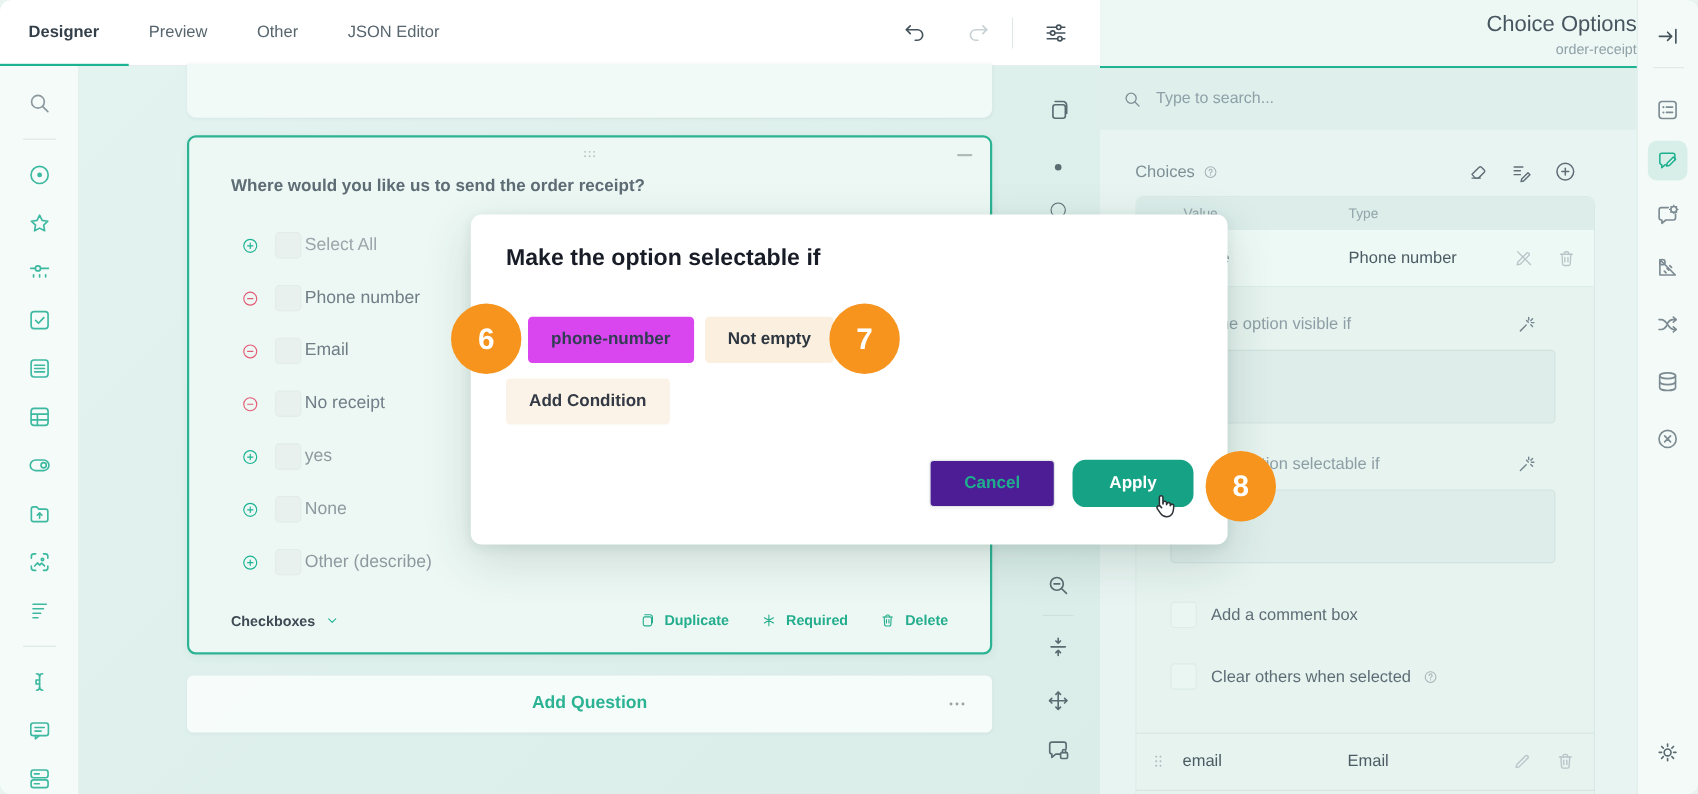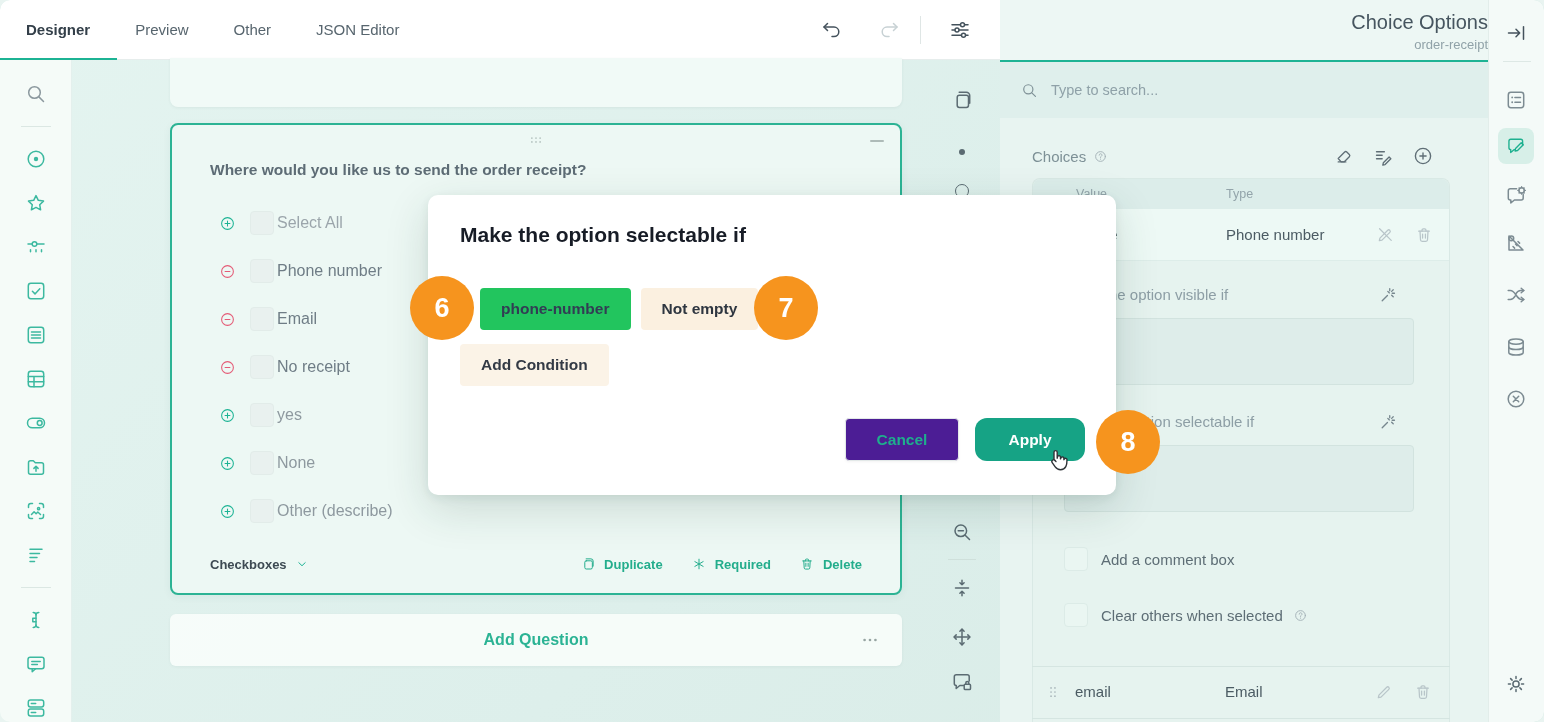--- a/index.html
+++ b/index.html
@@ -47,21 +47,21 @@
   .q-choice{display:flex;align-items:center;height:48px}
   .q-choice .ind{width:17px;height:17px;margin-left:47px;cursor:pointer}
   .q-choice .box{width:24px;height:24px;border-radius:4px;background:#e9f1ef;border:1px solid #e2ece9;margin-left:14px;cursor:pointer}
   .q-choice .lbl{margin-left:3px;font-size:16px;color:#8e999f;cursor:text}
   .q-choice.minus .lbl{color:#6f7d86}
   .q-choice.first .lbl{color:#9ba5ab}
   .q-footer{position:absolute;left:38px;right:38px;bottom:14px;height:30px;display:flex;align-items:center}
   .q-type{display:flex;align-items:center;gap:7px;cursor:pointer}
   .q-type span:first-child{font-size:13px;font-weight:700;color:#3d4a53}
   .q-actions{margin-left:auto;display:flex;align-items:center;gap:28px}
-  .q-action{display:flex;align-items:center;gap:8px;color:#23ad8c;font-size:13px;font-weight:700;cursor:pointer}
+  .q-action{display:flex;align-items:flex-start;gap:8px;color:#23ad8c;font-size:13px;font-weight:700;cursor:pointer}
   .add-q{position:absolute;left:170px;top:614px;width:732px;height:52px;background:rgba(250,254,252,.85);
     border-radius:6px;display:flex;align-items:center;justify-content:center;
     box-shadow:0 1px 3px rgba(50,90,80,.06);cursor:pointer}
   .add-q>span:first-child{font-size:16px;font-weight:700;color:#2bb394}
   .addq-dots{position:absolute;right:22px;top:16px;width:20px;height:20px;color:#97a4a2;cursor:pointer}
 
   
   .st{position:absolute;color:#5b6b72;cursor:pointer;z-index:1}
   .st-copy{left:950px;top:88px}
   .st-dot{position:absolute;left:959px;top:149px;width:6px;height:6px;border-radius:50%;background:#5b6b72;z-index:1}
@@ -128,21 +128,21 @@
     display:flex;align-items:center;justify-content:center;color:#1db08f;cursor:pointer}
   .strip-gear{position:absolute;left:15px;top:672px;color:#5a6a72;cursor:pointer}
 
   
   .modal{position:absolute;left:428px;top:195px;width:688px;height:300px;background:#fff;border-rad ius:10px;
     border-radius:10px;box-shadow:0 14px 44px rgba(25,60,52,.16),0 3px 10px rgba(25,60,52,.08);z-index:50}
   .m-title{position:absolute;left:32px;top:28px;font-size:21px;font-weight:700;color:#171c26}
   .m-chips{position:absolute;left:52px;top:93px;display:flex;gap:10px}
   .chip{height:42px;display:flex;align-items:center;padding:0 21px;border-radius:4px;
     font-size:15.5px;font-weight:700;cursor:pointer}
-  .chip.question{background:#22c55e;color:#323d54}
+  .chip.question{background:#d946ef;color:#323d54}
   .chip.operator{background:#fbf0e0;color:#2e3640}
   .m-addcond{position:absolute;left:32px;top:149px;height:42px;padding:0 21px;background:#fbf3e7;
     border-radius:4px;font-size:15.5px;font-weight:700;color:#333a45;display:inline-flex;align-items:center;cursor:pointer}
   .m-btns{position:absolute;right:31px;top:223px;display:flex;gap:16px}
   .btn-cancel{width:114px;height:43px;background:#4c1d95;border:1px solid #e3e9e8;border-radius:4px;
     color:#1fae8d;font-weight:700;font-size:15.5px;display:flex;align-items:center;justify-content:center;
     cursor:pointer;box-shadow:0 1px 3px rgba(0,0,0,.05);font-family:inherit}
   .btn-apply{width:110px;height:43px;background:#16a385;border:none;border-radius:12px;color:#fff;
     font-weight:700;font-size:15.5px;display:flex;align-items:center;justify-content:center;cursor:pointer;font-family:inherit}
 

